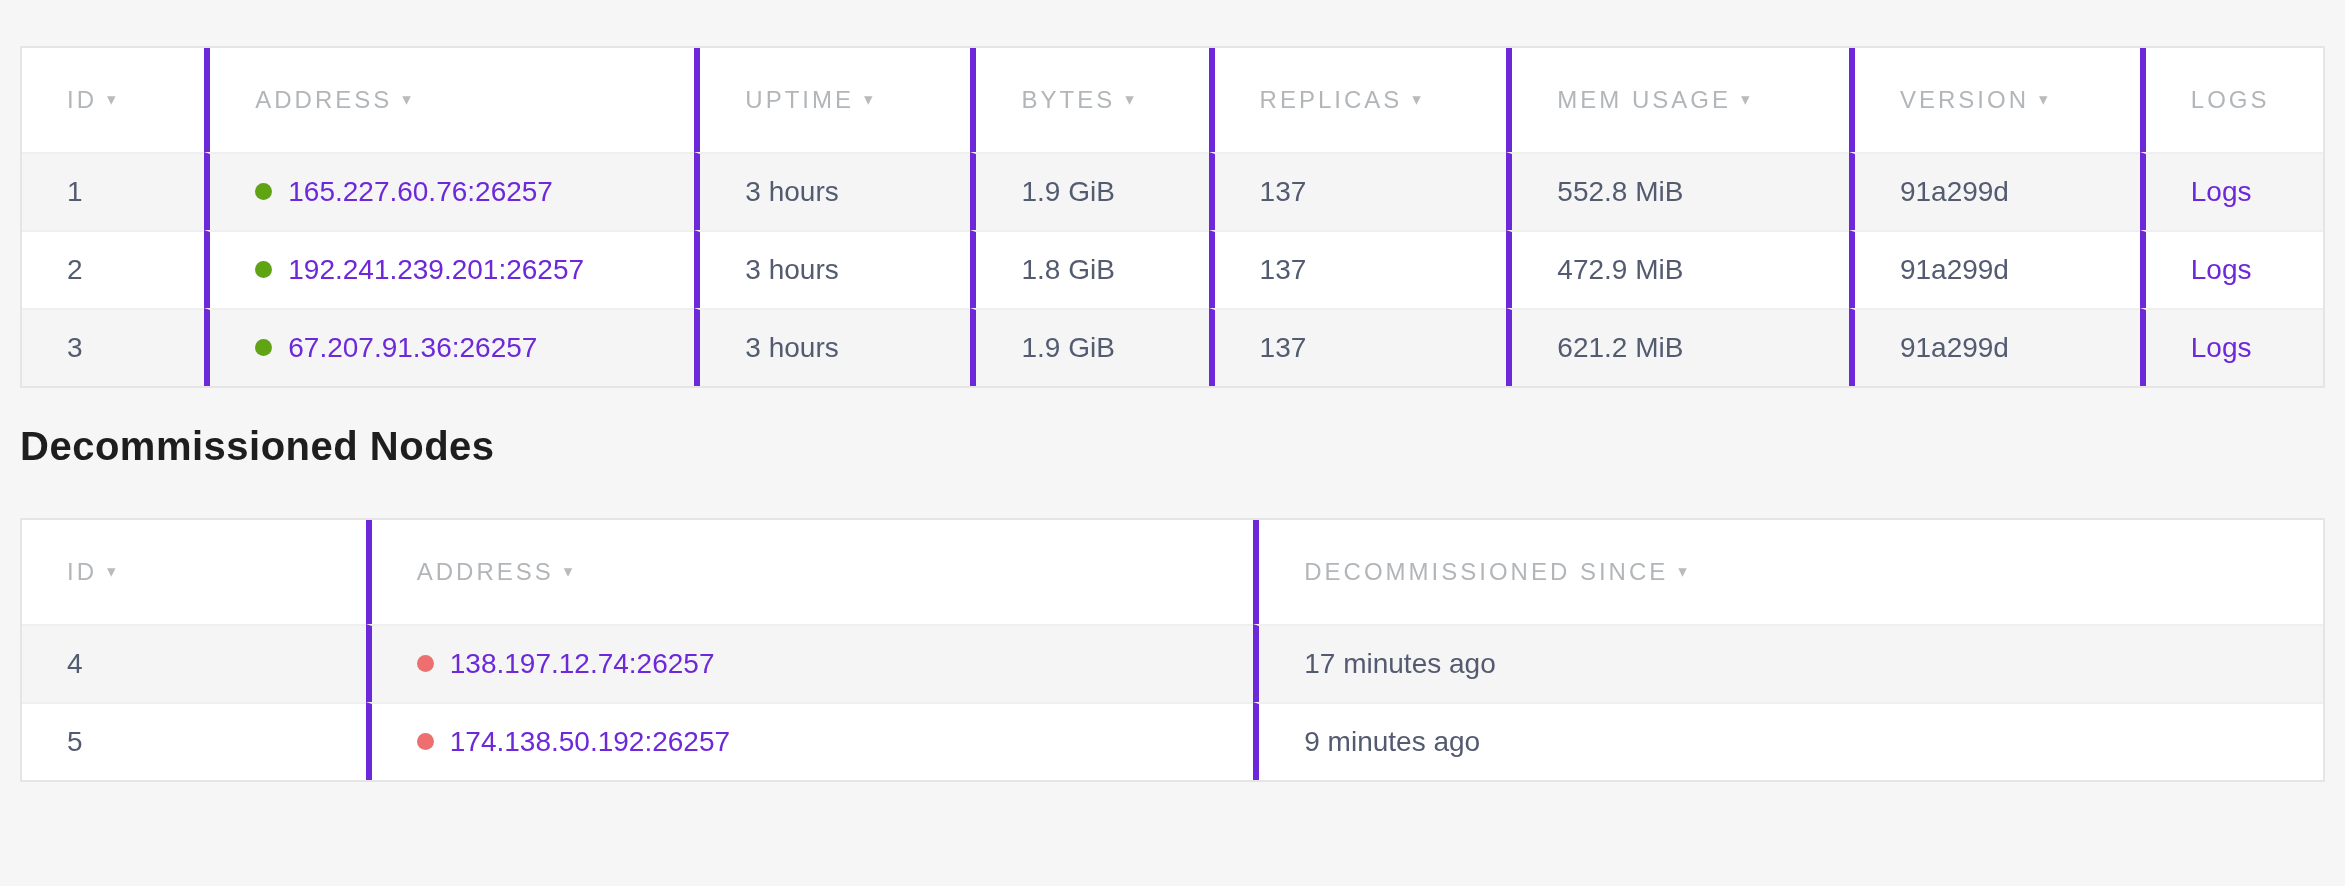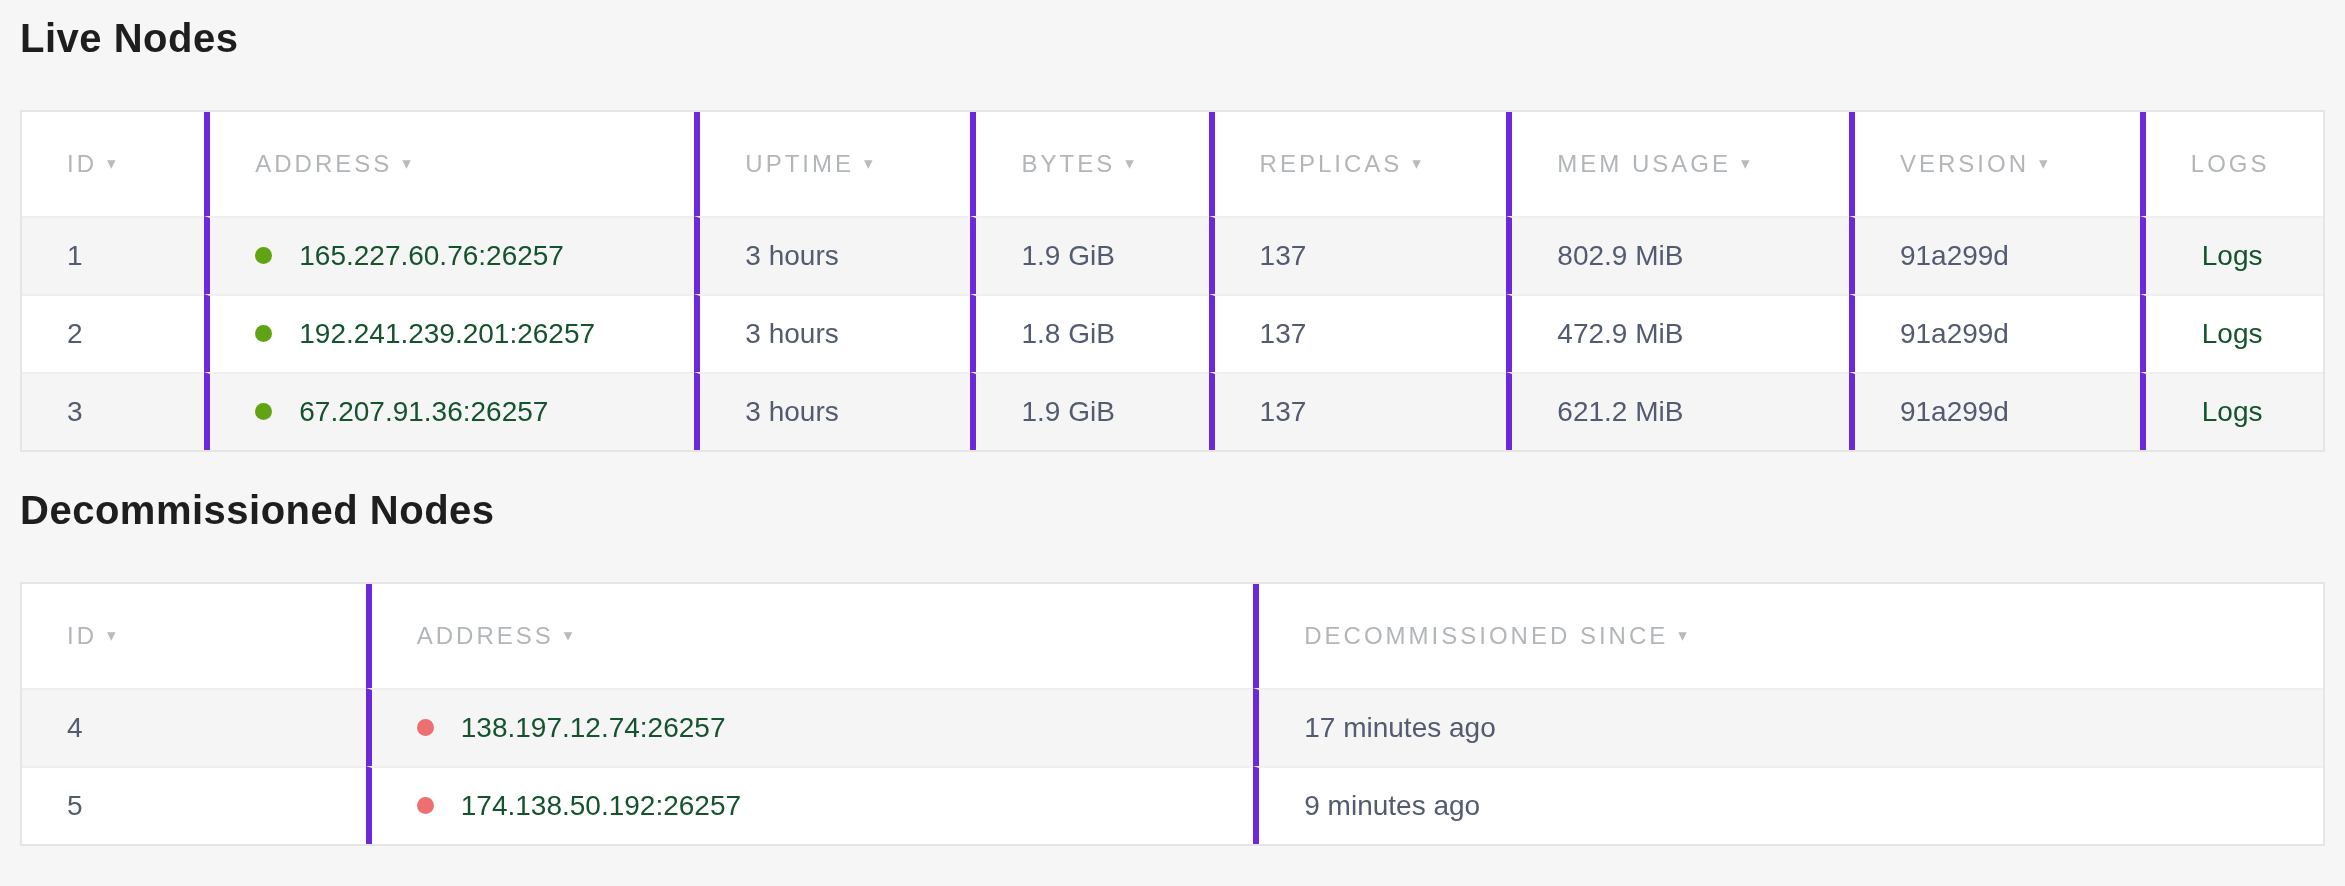--- a/index.html
+++ b/index.html
@@ -61,43 +61,41 @@
   tbody tr:nth-child(odd) td { background: #f5f5f6; }
   tbody tr:nth-child(even) td { background: #ffffff; }
   .sort-arrow {
     font-size: 17px;
     color: #b8bbbe;
     margin-left: 10px;
     vertical-align: 3px;
     letter-spacing: 0;
   }
   a.link {
-    color: #14532d;
+    color: #6d28d9;
     text-decoration: none;
     cursor: pointer;
-    margin-left: 11px;
   }
   .dot {
     display: inline-block;
     width: 17px;
     height: 17px;
     border-radius: 50%;
     margin-right: 16px;
     vertical-align: middle;
     position: relative;
     top: -2px;
   }
   .dot.live { background: #61a413; }
   .dot.decommissioned { background: #ed6f6f; }
 </style>
 </head>
 <body>
 
 <section>
-  <h2 id="live-nodes-title" class="section-title">Live Nodes</h2>
 
   <table class="data-table">
     <colgroup>
       <col style="width:7.92%">
         <col style="width:21.30%">
         <col style="width:12.00%">
         <col style="width:10.35%">
       <col style="width:12.94%">
         <col style="width:14.89%">
         <col style="width:12.64%">
@@ -115,21 +113,21 @@
         <th><span>LOGS</span></th>
       </tr>
     </thead>
     <tbody>
       <tr>
         <td>1</td>
         <td><span class="dot live"></span><a class="link">165.227.60.76:26257</a></td>
         <td>3 hours</td>
         <td>1.9 GiB</td>
         <td>137</td>
-        <td>802.9 MiB</td>
+        <td>552.8 MiB</td>
         <td>91a299d</td>
         <td><a class="link">Logs</a></td>
       </tr>
       <tr>
         <td>2</td>
         <td><span class="dot live"></span><a class="link">192.241.239.201:26257</a></td>
         <td>3 hours</td>
         <td>1.8 GiB</td>
         <td>137</td>
         <td>472.9 MiB</td>

